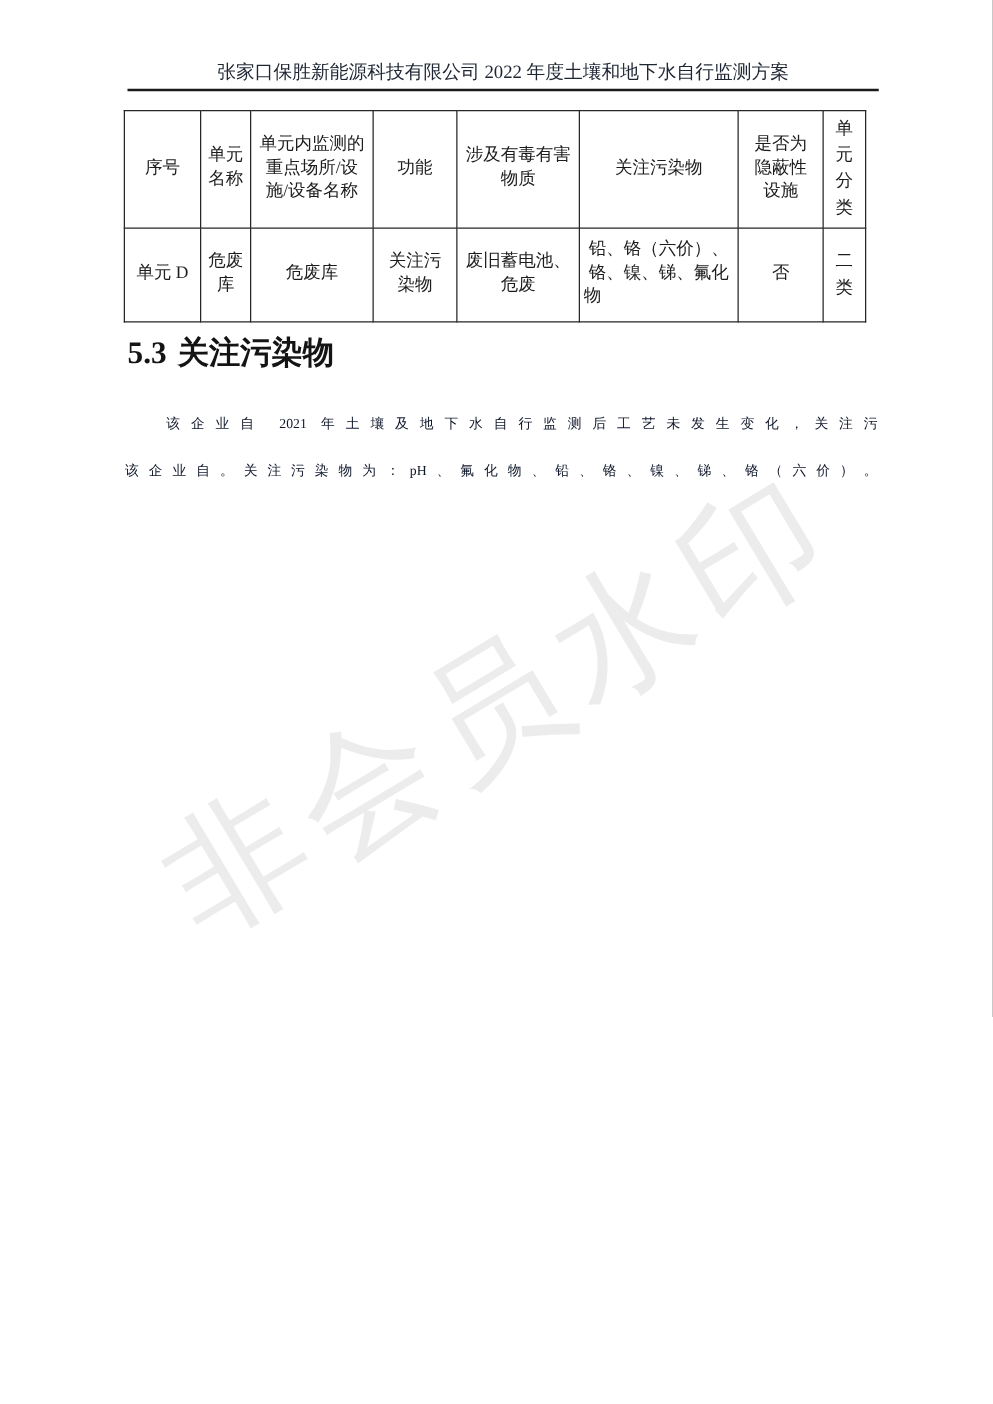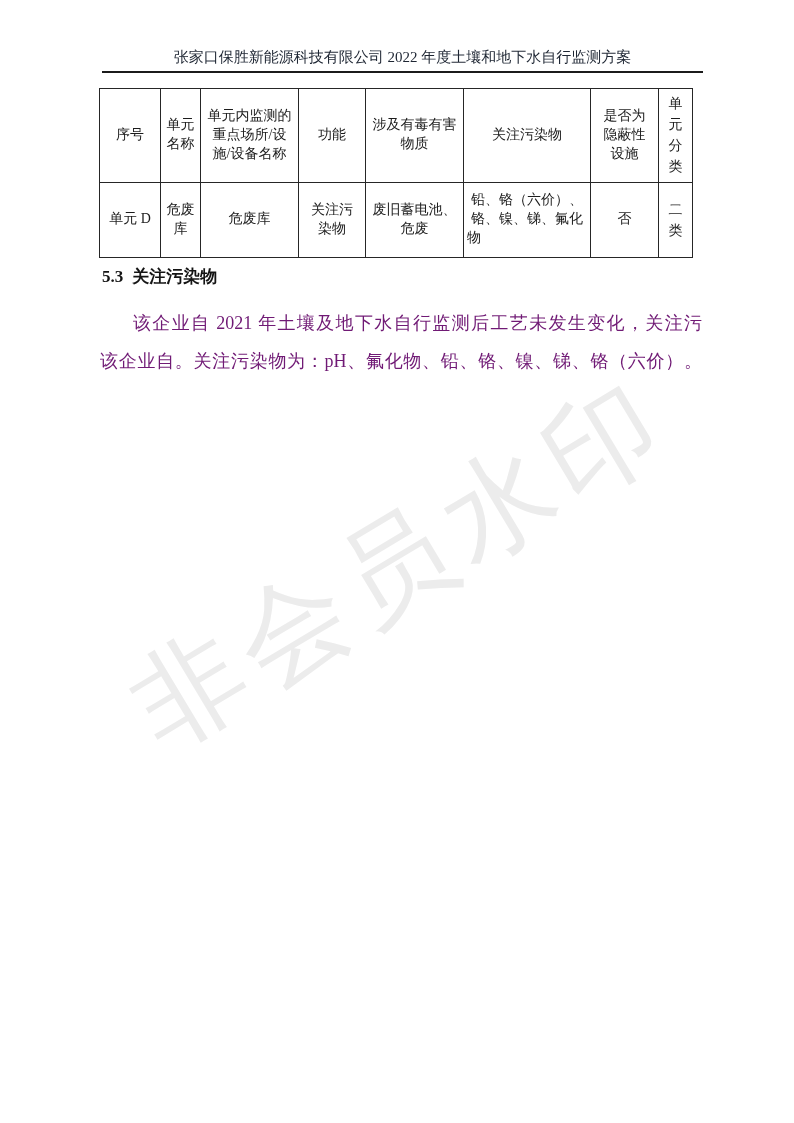--- a/index.html
+++ b/index.html
@@ -64,31 +64,31 @@
   .v-text {
     width:1.1em; margin:0 auto;
     word-break:break-all;
     line-height:1.5;
   }
   .justify-cell { text-align:justify; text-align-last:justify; padding:2px 6px; }
   
   .section-heading {
     position:absolute;
     top:265px; left:102px;
-    font-size:17px;
+    font-size:25px;
     font-weight:bold;
     color:#141414;
   }
   .section-heading .sec-title { margin-left:9px; }
   
   .body-paragraph {
     position:absolute;
-    top:304px; left:100px; width:602px;
-    font-size:18px;
-    color:#701a75;
+    top:320px; left:100px; width:602px;
+    font-size:11px;
+    color:#0f172a;
   }
   .body-line {
     line-height:38px;
     text-align:justify;
     text-align-last:justify;
     white-space:nowrap;
   }
   .body-line.indent { padding-left:33px; }
   
   .doc-footer {

